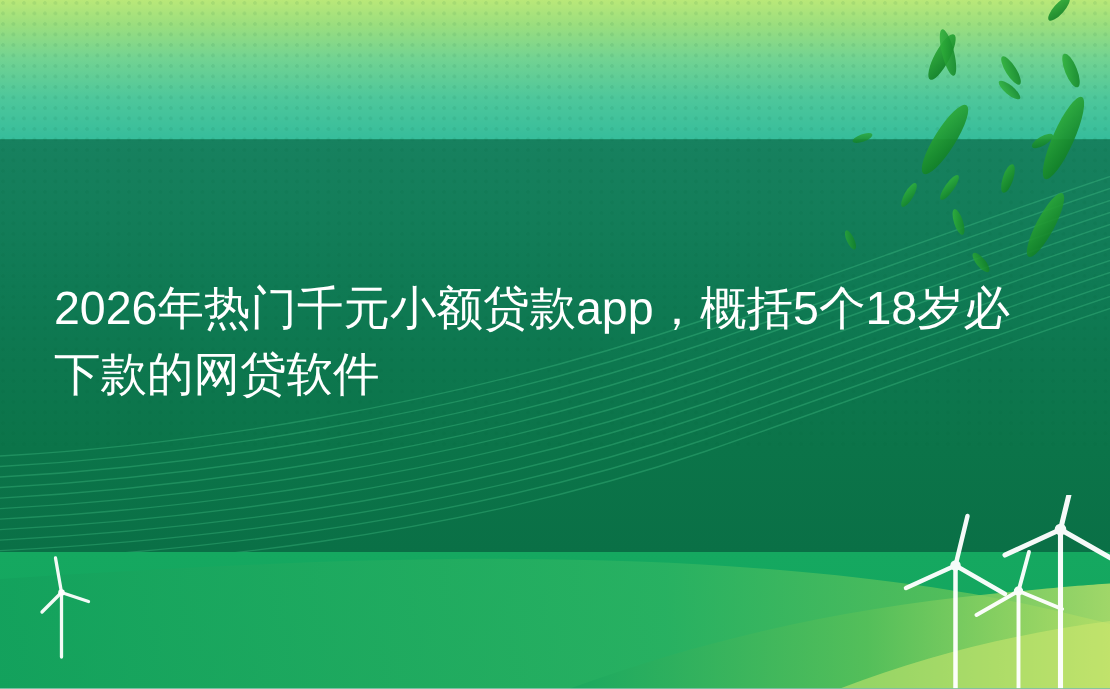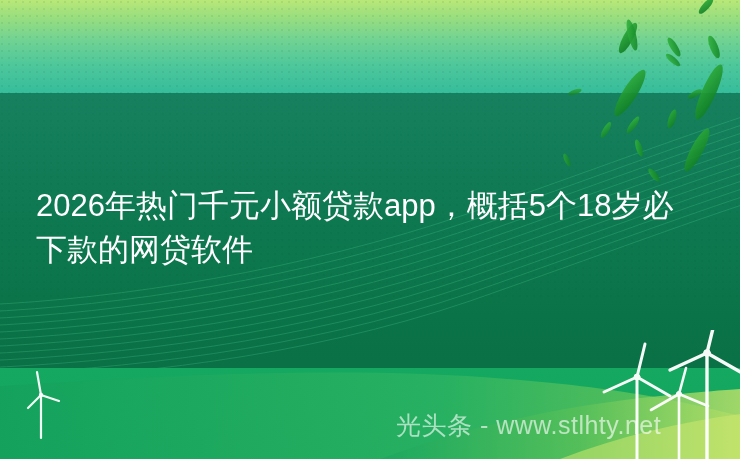--- a/index.html
+++ b/index.html
@@ -251,15 +251,14 @@
         <line x1="707" y1="23" x2="716" y2="-14"></line>
         <line x1="707" y1="23" x2="744" y2="44"></line>
         <line x1="707" y1="23" x2="670" y2="40"></line>
       </g>
       <circle cx="707" cy="23" r="3.4" fill="#ffffff"></circle>
     </g>
   </svg>
 
   <h1 class="title">2026年热门千元小额贷款app，概括5个18岁必下款的网贷软件</h1>
 
-  <div class="watermark">光头条 - www.stlhty.net</div>
 
 </div>
 
 </body></html>

